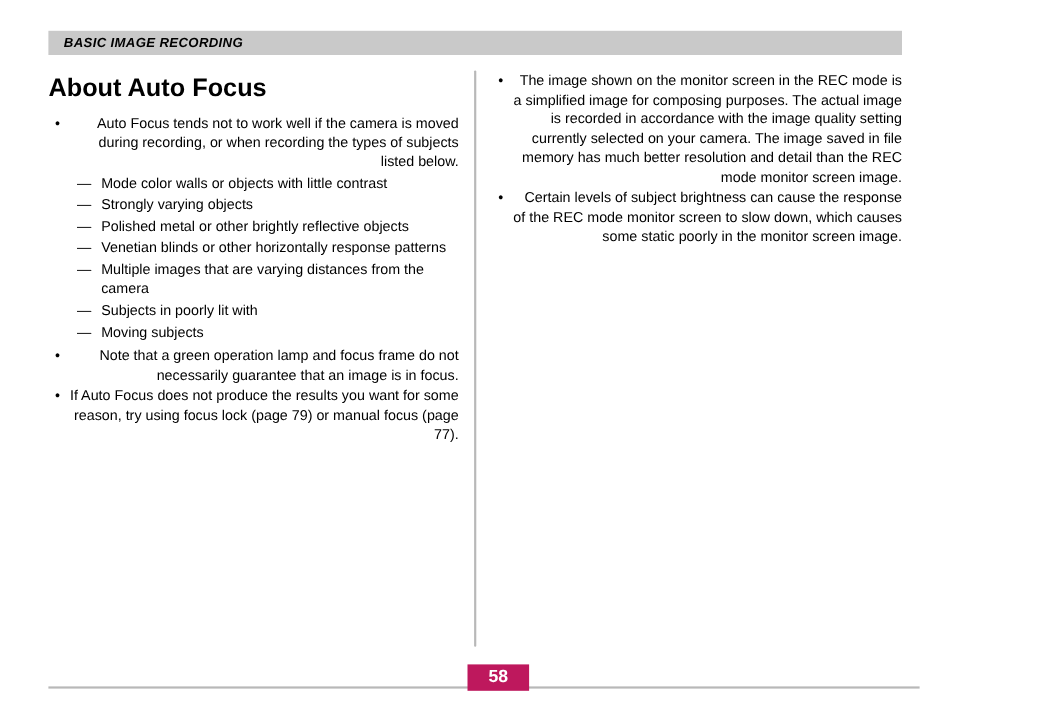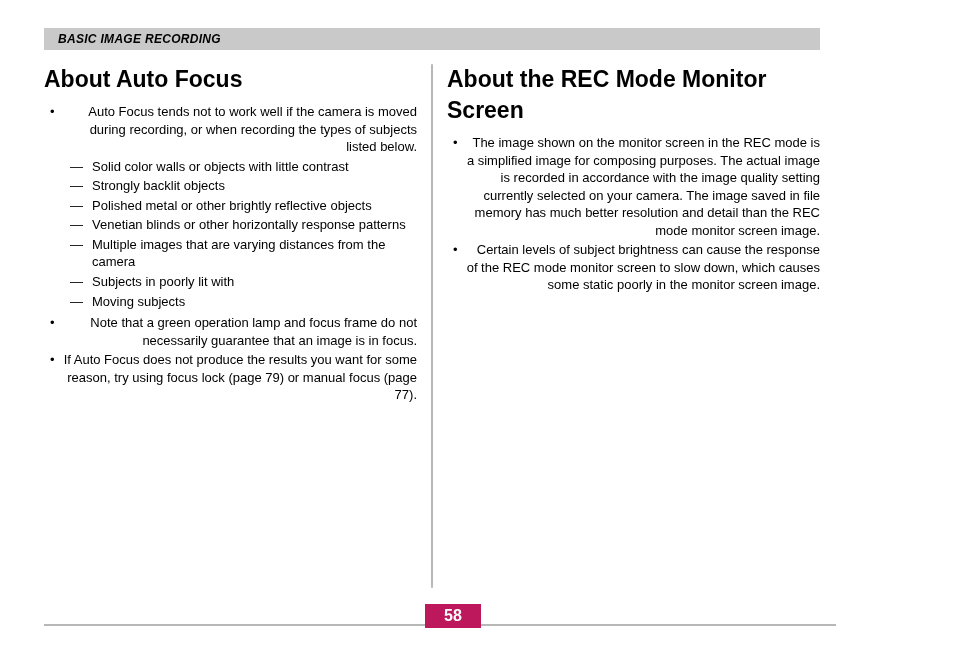--- a/index.html
+++ b/index.html
@@ -127,25 +127,25 @@
       <div class="bullets">
 
         <div class="bullet">
           <span class="dot">•</span>
           <span class="txt">Auto Focus tends not to work well if the camera is moved during recording, or when recording the types of subjects listed below.</span>
         </div>
 
         <div class="dashes">
           <div class="dash">
               <span class="mark">—</span>
-              <span class="txt">Solid color walls or objects with little contrast</span>
-            </div>
-          <div class="dash">
-              <span class="mark">—</span>
-              <span class="txt">Strongly backlit objects</span>
+              <span class="txt">Mode color walls or objects with little contrast</span>
+            </div>
+          <div class="dash">
+              <span class="mark">—</span>
+              <span class="txt">Strongly varying objects</span>
             </div>
           <div class="dash">
               <span class="mark">—</span>
               <span class="txt">Polished metal or other brightly reflective objects</span>
             </div>
           <div class="dash">
               <span class="mark">—</span>
               <span class="txt">Venetian blinds or other horizontally response patterns</span>
             </div>
           <div class="dash">
@@ -170,21 +170,20 @@
           <span class="dot">•</span>
           <span class="txt">If Auto Focus does not produce the results you want for some reason, try using focus lock (page 79) or manual focus (page 77).</span>
         </div>
 
       </div>
     </div>
 
     <div class="sep"></div>
 
     <div class="col col-right">
-      <h2 class="heading">About the REC Mode Monitor Screen</h2>
       <div class="bullets">
         <div class="bullet">
           <span class="dot">•</span>
           <span class="txt">The image shown on the monitor screen in the REC mode is a simplified image for composing purposes. The actual image is recorded in accordance with the image quality setting currently selected on your camera. The image saved in file memory has much better resolution and detail than the REC mode monitor screen image.</span>
         </div>
         <div class="bullet">
           <span class="dot">•</span>
           <span class="txt">Certain levels of subject brightness can cause the response of the REC mode monitor screen to slow down, which causes some static poorly in the monitor screen image.</span>
         </div>
       </div>

